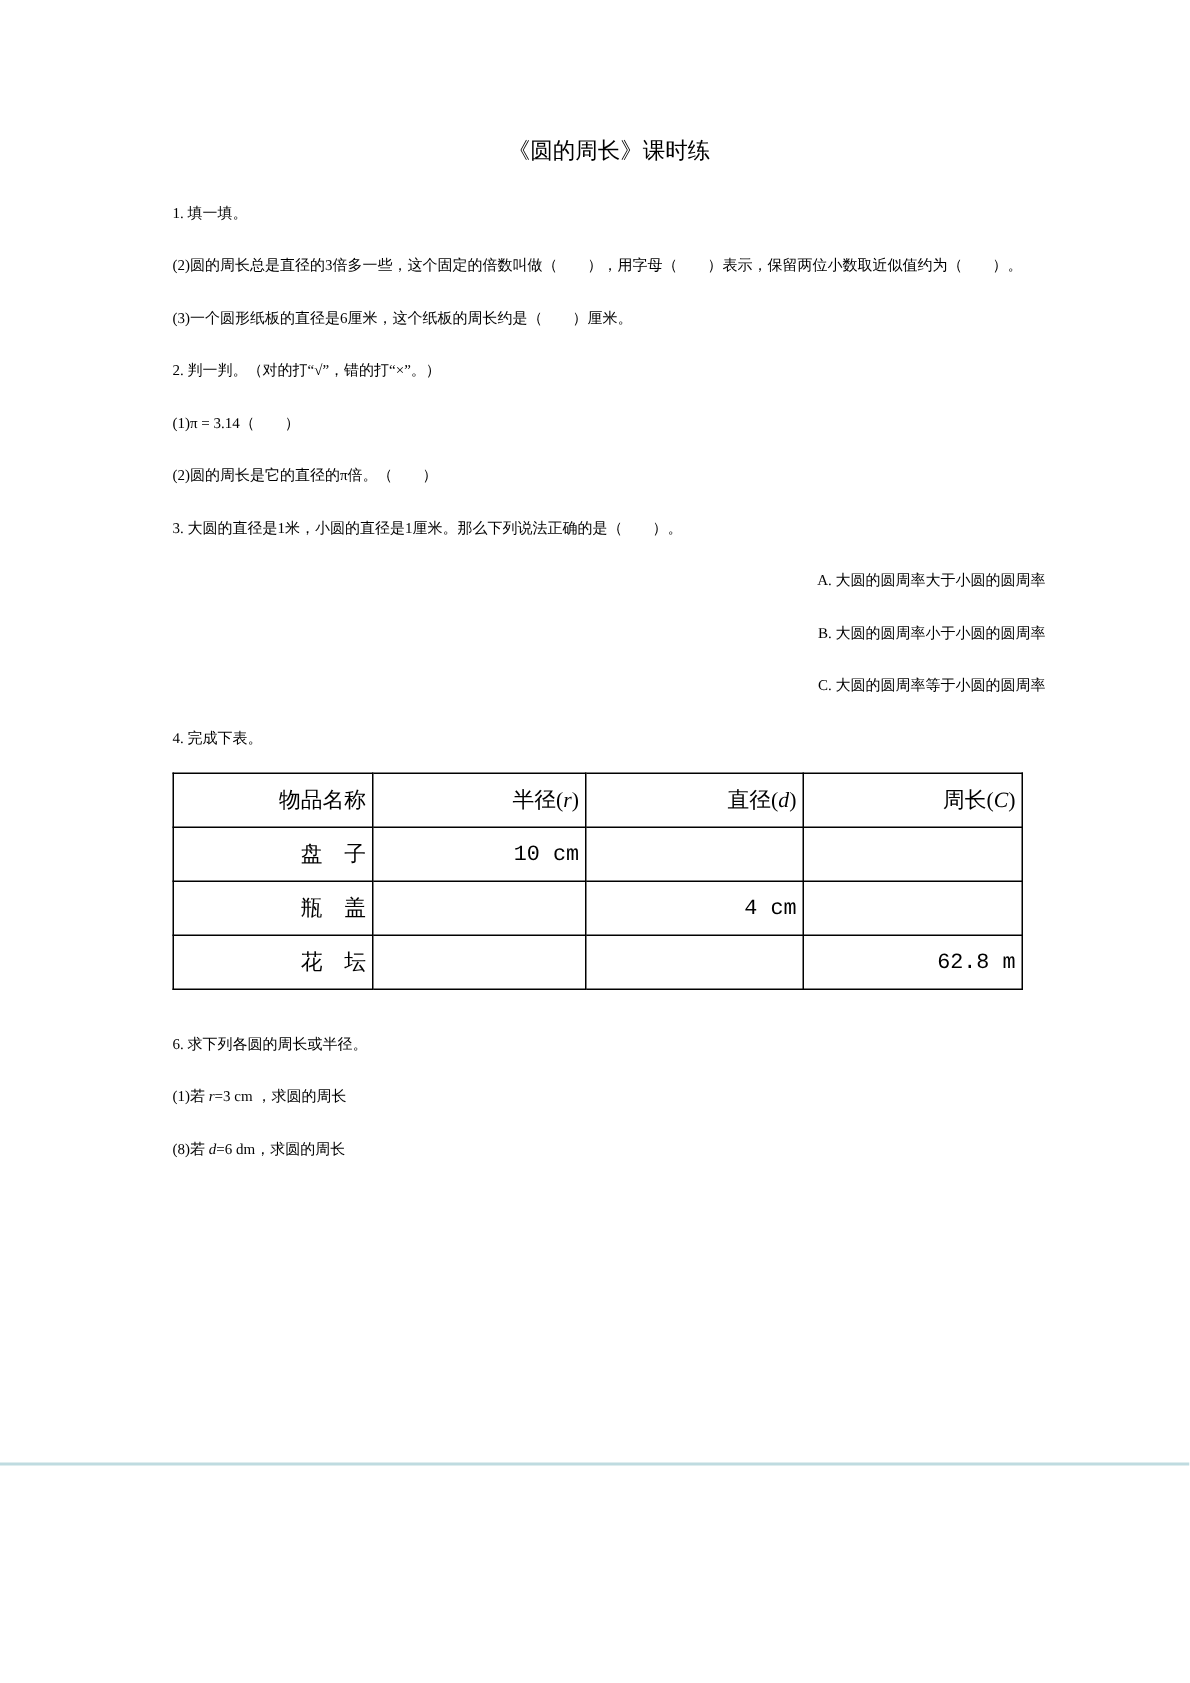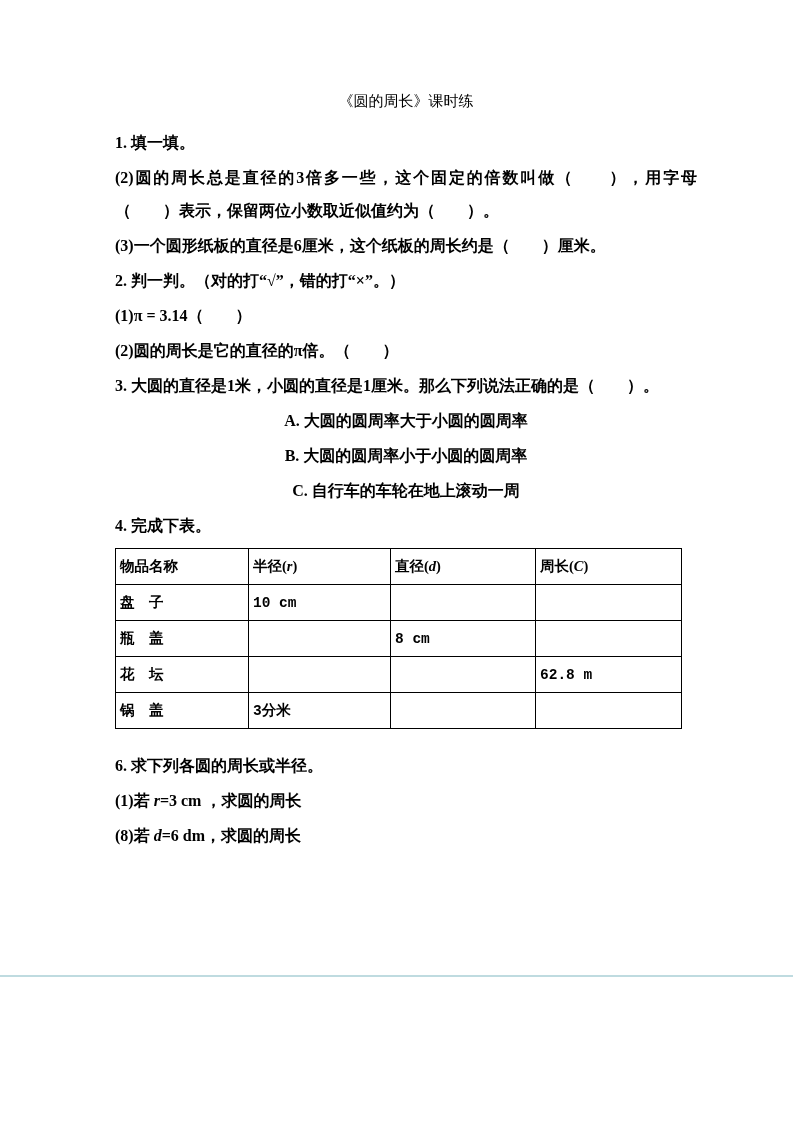--- a/index.html
+++ b/index.html
@@ -20,43 +20,42 @@
     padding: 90px 96px 0 115px;
   }
   .doc-title {
     text-align: center;
     font-size: 15px;
     line-height: 22px;
     margin: 0 0 14px 0;
     font-weight: normal;
   }
   p.line {
-    font-size: 16px;
+    font-size: 10px;
     line-height: 33px;
     margin: 0 0 2px 0;
     text-align: justify;
     text-justify: inter-ideograph;
-    font-weight: bold;
   }
   p.header-line { text-align: left; }
-  .options p.line { margin-bottom: 2px; text-align: center; }
+  .options p.line { margin-bottom: 2px; text-align: right; }
   .var { font-style: italic; font-family: "Liberation Serif", serif; }
   table.fill-table {
     width: 566px;
     border-collapse: collapse;
     margin: 6px 0 14px 0;
     table-layout: fixed;
   }
   table.fill-table th, table.fill-table td {
     border: 1.5px solid #000;
     height: 36px;
-    text-align: left;
+    text-align: right;
     vertical-align: middle;
     font-size: 14.5px;
-    font-weight: bold;
+    font-weight: normal;
     padding: 0 4px;
   }
   col.c1 { width: 133px; }
   col.c2 { width: 142px; }
   col.c3 { width: 145px; }
   col.c4 { width: 146px; }
   td.num-cell { font-family: "Liberation Mono", "DejaVu Sans Mono", monospace; font-size: 13.5px; }
   .q5-block { margin-top: 20px; }
   .q5-item-1 { margin-bottom: 30px; }
   .q5-item-2 { margin-bottom: 0; }
@@ -86,21 +85,21 @@
     <p class="line header-line">2. 判一判。（对的打“√”，错的打“×”。）</p>
     <p class="line header-line">(1)π = 3.14（　　）</p>
     <p class="line header-line">(2)圆的周长是它的直径的π倍。（　　）</p>
   </div>
 
   <div>
     <p class="line header-line">3. 大圆的直径是1米，小圆的直径是1厘米。那么下列说法正确的是（　　）。</p>
     <div class="options">
       <p class="line">A. 大圆的圆周率大于小圆的圆周率</p>
       <p class="line">B. 大圆的圆周率小于小圆的圆周率</p>
-      <p class="line">C. 自行车的车轮在地上滚动一周</p>
+      <p class="line">C. 大圆的圆周率等于小圆的圆周率</p>
     </div>
   </div>
 
   <div>
     <p class="line header-line">4. 完成下表。</p>
 
     <table class="fill-table">
       <colgroup>
         <col class="c1">
           <col class="c2">
@@ -118,34 +117,28 @@
       <tbody>
         <tr>
           <td>盘　子</td>
           <td class="num-cell">10 cm</td>
           <td class="num-cell"></td>
           <td class="num-cell"></td>
         </tr>
         <tr>
           <td>瓶　盖</td>
           <td class="num-cell"></td>
-          <td class="num-cell">8 cm</td>
+          <td class="num-cell">4 cm</td>
           <td class="num-cell"></td>
         </tr>
         <tr>
           <td>花　坛</td>
           <td class="num-cell"></td>
           <td class="num-cell"></td>
           <td class="num-cell">62.8 m</td>
-        </tr>
-        <tr>
-          <td>锅　盖</td>
-          <td class="num-cell">3分米</td>
-          <td class="num-cell"></td>
-          <td class="num-cell"></td>
         </tr>
       </tbody>
     </table>
   </div>
 
   <div class="q5-block">
     <p class="line header-line">6. 求下列各圆的周长或半径。</p>
     <p class="line header-line q5-item-1"><span>(1)若 </span><span class="var">r</span><span>=3 cm ，求圆的周长</span></p>
     <p class="line header-line q5-item-2"><span>(8)若 </span><span class="var">d</span><span>=6 dm，求圆的周长</span></p>
   </div>

